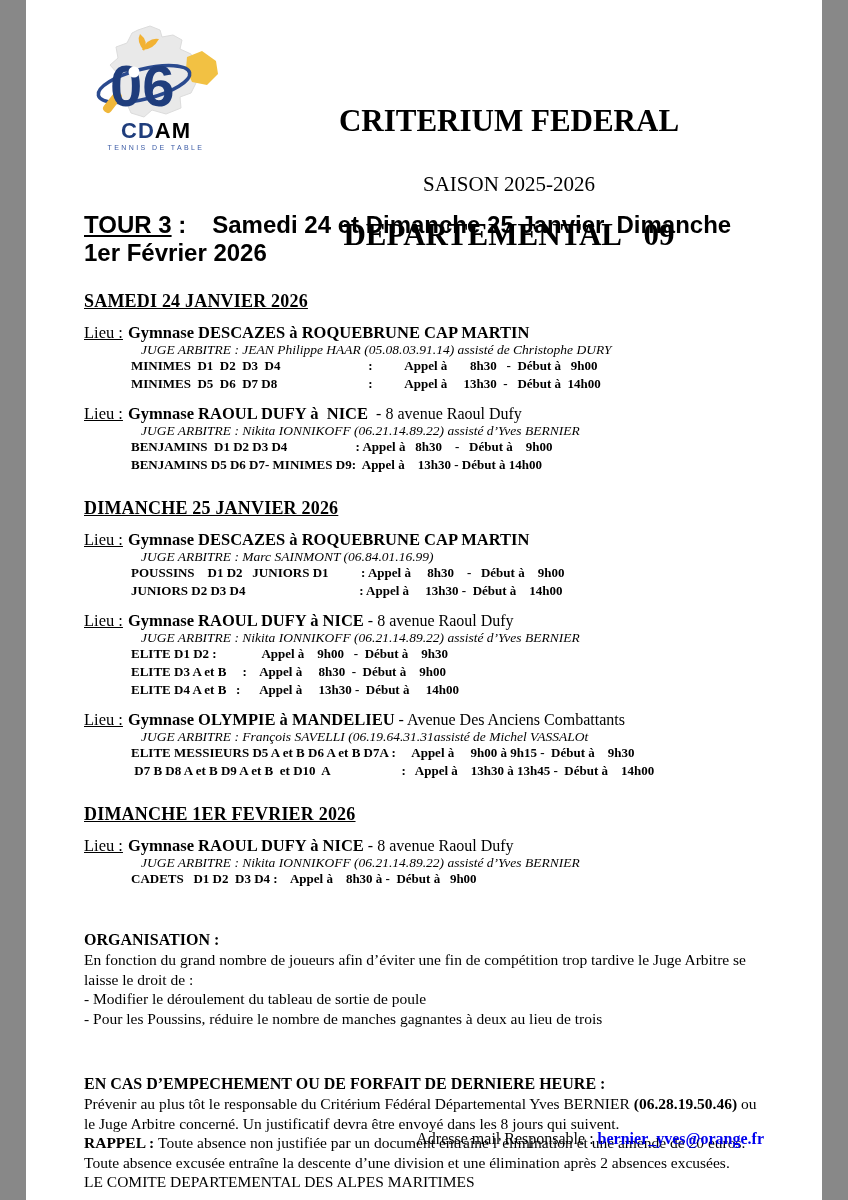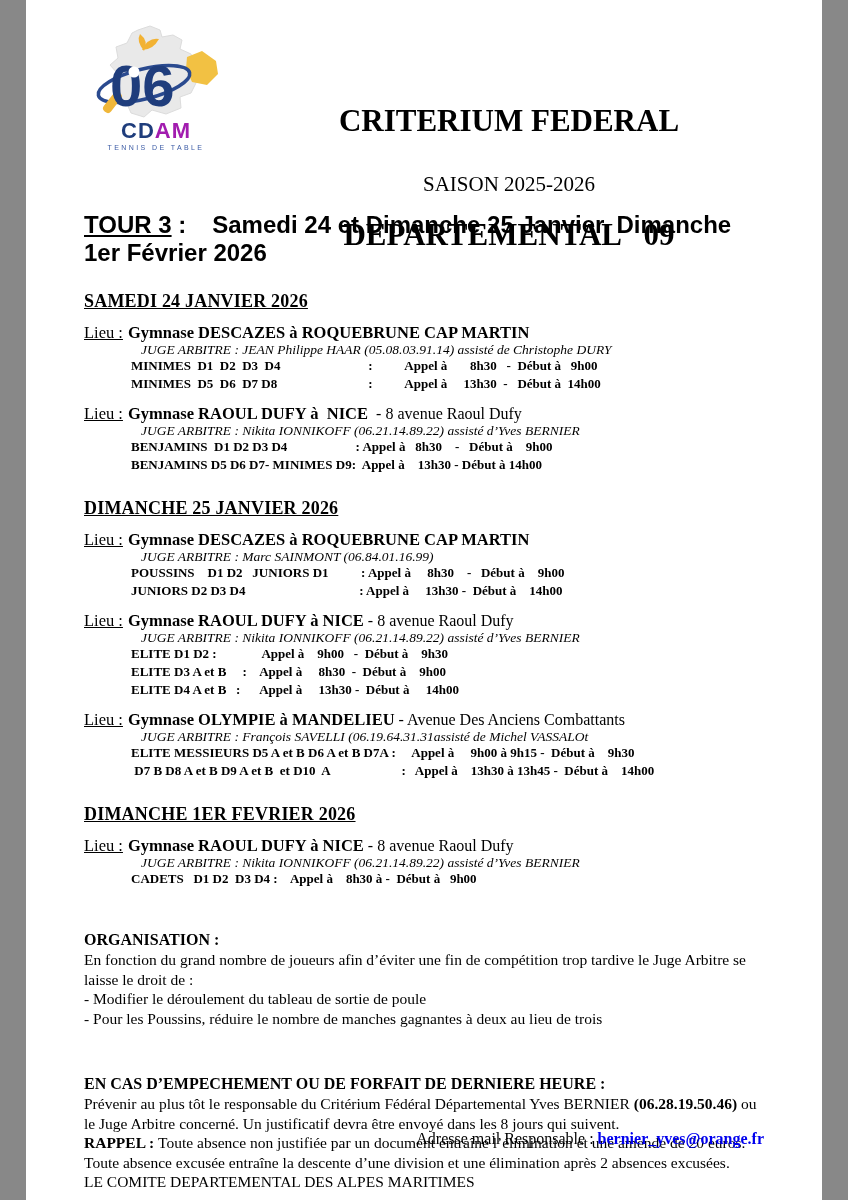--- a/index.html
+++ b/index.html
@@ -18,21 +18,21 @@
   
   .header { position: relative; height: 136px; }
   .logo { position: absolute; left: 2px; top: 2px; width: 140px; }
   .logo svg { display: block; }
   .logo-acronym {
     text-align: center;
     font-family: "Liberation Sans", sans-serif;
     font-weight: bold; font-size: 22px; letter-spacing: 1px;
     color: #1f3d7c; line-height: 22px; margin-top: -4px;
   }
-  .logo-acronym .am { color: #a21caf; }
+  .logo-acronym .am { color: #000000; }
   .logo-sub {
     text-align: center;
     font-family: "Liberation Sans", sans-serif;
     font-size: 7px; letter-spacing: 2.4px;
     color: #3b5ba5; margin-top: 2px; white-space: nowrap;
   }
   .titles {
     margin-left: 170px; text-align: center;
     font-weight: bold; font-size: 31px; line-height: 38px;
     white-space: pre-wrap; padding-top: 4px;

